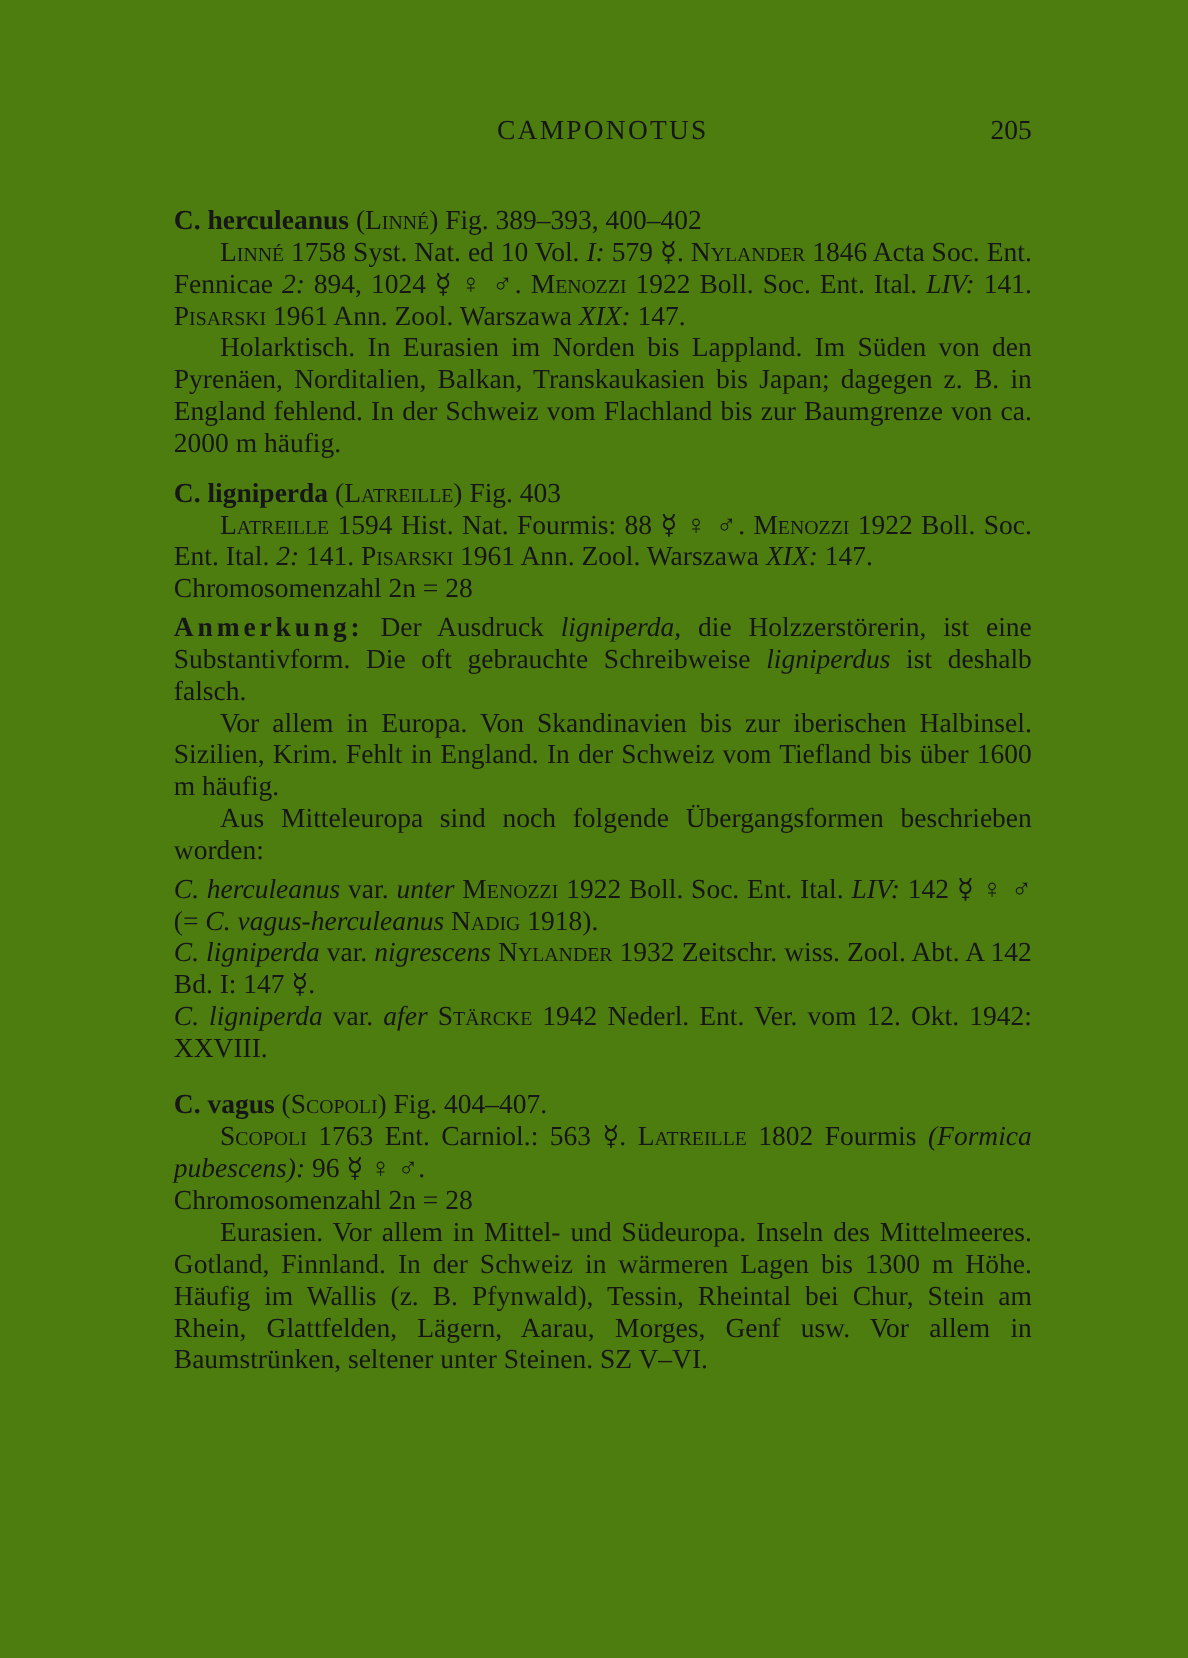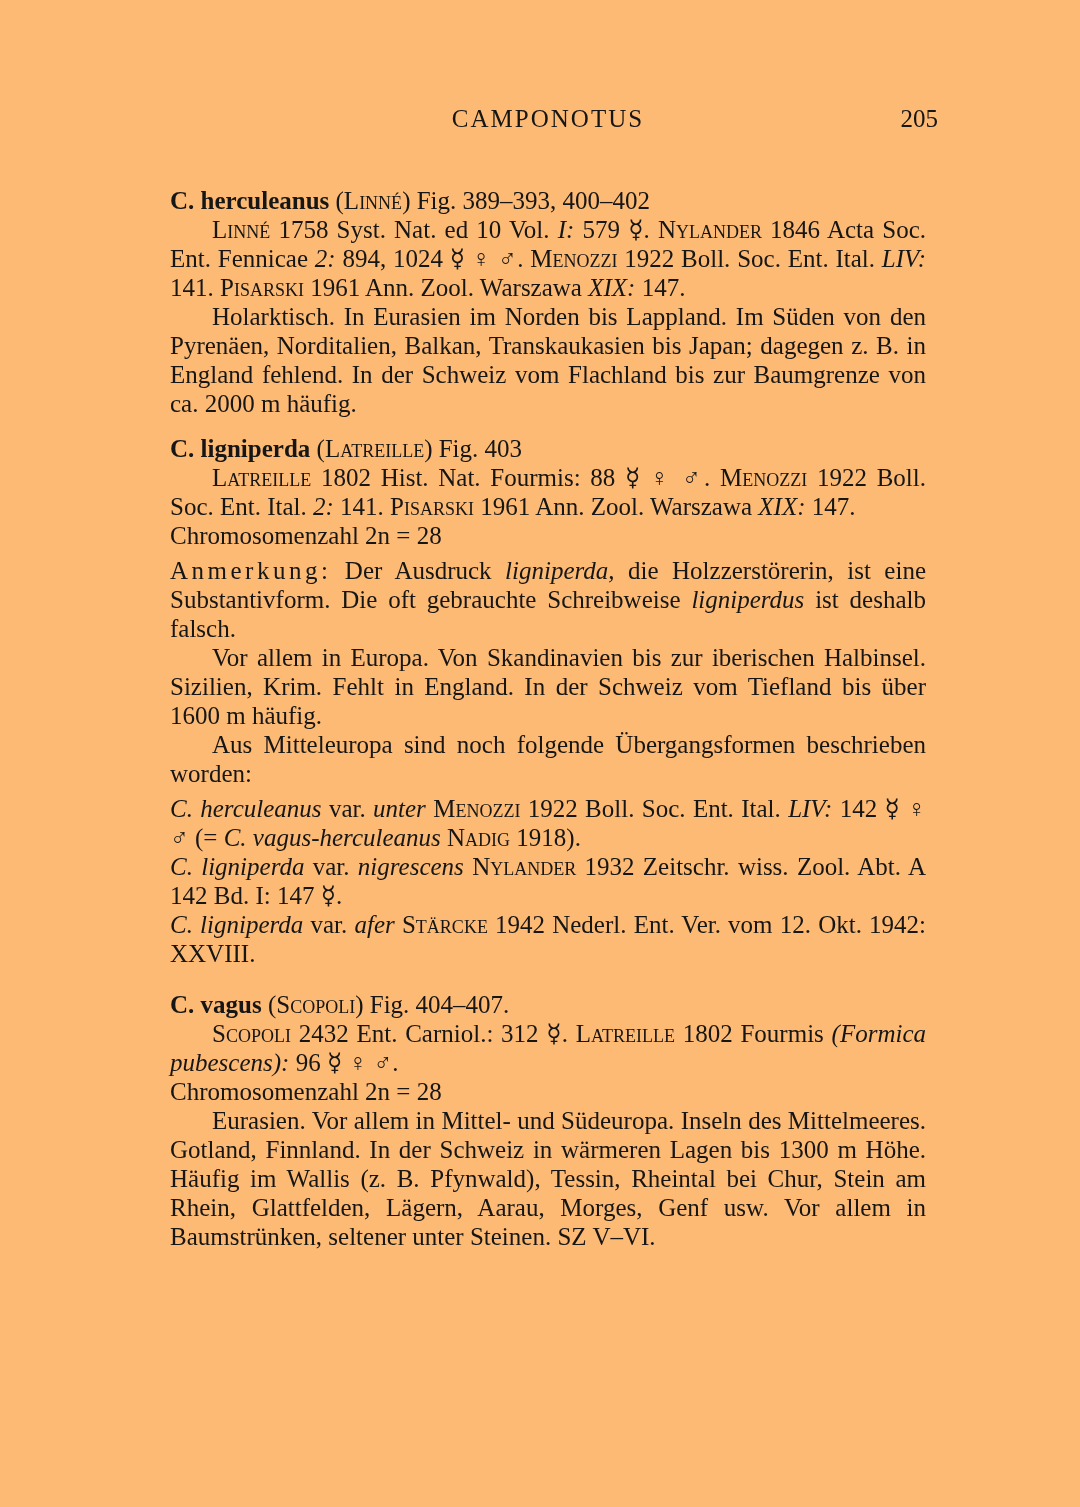--- a/index.html
+++ b/index.html
@@ -1,78 +1,78 @@
 <!DOCTYPE html>
 <html><head>
 <meta charset="utf-8">
 <style>
   * { box-sizing: border-box; }
   html, body { margin: 0; padding: 0; background: #ffffff; }
   .page {
     position: relative;
     width: 1080px;
     height: 1507px;
-    background: #fdba74;
+    background: #4d7c0f;
     color: #161616;
     font-family: "Liberation Serif", "DejaVu Serif", "DejaVu Sans", serif;
     font-size: 25px;
     line-height: 29px;
     padding: 104px 142px 40px 158px;
     overflow: hidden;
   }
   .running-head {
     display: grid;
     grid-template-columns: 1fr auto 1fr;
     align-items: baseline;
     margin-bottom: 53px;
   }
   .head-spacer { grid-column: 1; }
   .head-title { grid-column: 2; letter-spacing: 2px; }
   .head-num { grid-column: 3; text-align: right; }
-  .species { margin: 12px; }
+  .species { margin: 0; }
   .mt-sec { margin-top: 16px; }
   .mt-sec-lg { margin-top: 22px; }
   .sp-head { font-size: inherit; line-height: inherit; font-weight: normal; margin: 0; }
   .para { margin: 0; text-align: justify; }
   .indent { text-indent: 42px; }
   .mt-sm { margin-top: 6px; }
   .run-b  { font-weight: bold; }
   .run-i  { font-style: italic; }
   .run-sc { font-variant: small-caps; }
-  .run-sp { letter-spacing: 0.14em; }
+  .run-sp { letter-spacing: 0.14em; font-weight: bold; }
 </style>
 </head>
 <body>
 
 <div class="page">
 
   <div class="running-head">
     <div class="head-spacer"></div>
     <div class="head-title">CAMPONOTUS</div>
     <div class="head-num">205</div>
   </div>
 
   <section class="species">
     <h2 class="sp-head"><span class="run-b">C. herculeanus</span><span> (</span><span class="run-sc">Linné</span><span>) Fig. 389–393, 400–402</span></h2>
     <p class="para indent"><span class="run-sc">Linné</span><span> 1758 Syst. Nat. ed 10 Vol. </span><span class="run-i">I:</span><span> 579 ☿. </span><span class="run-sc">Nylander</span><span> 1846 Acta Soc. Ent. Fennicae </span><span class="run-i">2:</span><span> 894, 1024 ☿ ♀ ♂. </span><span class="run-sc">Menozzi</span><span> 1922 Boll. Soc. Ent. Ital. </span><span class="run-i">LIV:</span><span> 141. </span><span class="run-sc">Pisarski</span><span> 1961 Ann. Zool. Warszawa </span><span class="run-i">XIX:</span><span> 147.</span></p>
     <p class="para indent"><span>Holarktisch. In Eurasien im Norden bis Lappland. Im Süden von den Pyrenäen, Norditalien, Balkan, Transkaukasien bis Japan; dagegen z. B. in England fehlend. In der Schweiz vom Flachland bis zur Baumgrenze von ca. 2000 m häufig.</span></p>
   </section>
 
   <section class="species mt-sec">
     <h2 class="sp-head"><span class="run-b">C. ligniperda</span><span> (</span><span class="run-sc">Latreille</span><span>) Fig. 403</span></h2>
-    <p class="para indent"><span class="run-sc">Latreille</span><span> 1802 Hist. Nat. Fourmis: 88 ☿ ♀ ♂. </span><span class="run-sc">Menozzi</span><span> 1922 Boll. Soc. Ent. Ital. </span><span class="run-i">2:</span><span> 141. </span><span class="run-sc">Pisarski</span><span> 1961 Ann. Zool. Warszawa </span><span class="run-i">XIX:</span><span> 147.</span></p>
+    <p class="para indent"><span class="run-sc">Latreille</span><span> 1594 Hist. Nat. Fourmis: 88 ☿ ♀ ♂. </span><span class="run-sc">Menozzi</span><span> 1922 Boll. Soc. Ent. Ital. </span><span class="run-i">2:</span><span> 141. </span><span class="run-sc">Pisarski</span><span> 1961 Ann. Zool. Warszawa </span><span class="run-i">XIX:</span><span> 147.</span></p>
     <p class="para"><span>Chromosomenzahl 2n = 28</span></p>
     <p class="para mt-sm"><span class="run-sp">Anmerkung:</span><span>  Der Ausdruck </span><span class="run-i">ligniperda,</span><span> die Holzzerstörerin, ist eine Substantivform. Die oft gebrauchte Schreibweise </span><span class="run-i">ligniperdus</span><span> ist deshalb falsch.</span></p>
     <p class="para indent"><span>Vor allem in Europa. Von Skandinavien bis zur iberischen Halbinsel. Sizilien, Krim. Fehlt in England. In der Schweiz vom Tiefland bis über 1600 m häufig.</span></p>
     <p class="para indent"><span>Aus Mitteleuropa sind noch folgende Übergangsformen beschrieben worden:</span></p>
     <p class="para mt-sm"><span class="run-i">C. herculeanus</span><span> var. </span><span class="run-i">unter</span><span> </span><span class="run-sc">Menozzi</span><span> 1922 Boll. Soc. Ent. Ital. </span><span class="run-i">LIV:</span><span> 142 ☿ ♀ ♂ (= </span><span class="run-i">C. vagus-herculeanus</span><span> </span><span class="run-sc">Nadig</span><span> 1918).</span></p>
     <p class="para"><span class="run-i">C. ligniperda</span><span> var. </span><span class="run-i">nigrescens</span><span> </span><span class="run-sc">Nylander</span><span> 1932 Zeitschr. wiss. Zool. Abt. A 142 Bd. I: 147 ☿.</span></p>
     <p class="para"><span class="run-i">C. ligniperda</span><span> var. </span><span class="run-i">afer</span><span> </span><span class="run-sc">Stärcke</span><span> 1942 Nederl. Ent. Ver. vom 12. Okt. 1942: XXVIII.</span></p>
   </section>
 
   <section class="species mt-sec-lg">
     <h2 class="sp-head"><span class="run-b">C. vagus</span><span> (</span><span class="run-sc">Scopoli</span><span>) Fig. 404–407.</span></h2>
-    <p class="para indent"><span class="run-sc">Scopoli</span><span> 2432 Ent. Carniol.: 312 ☿. </span><span class="run-sc">Latreille</span><span> 1802 Fourmis </span><span class="run-i">(Formica pubescens):</span><span> 96 ☿ ♀ ♂.</span></p>
+    <p class="para indent"><span class="run-sc">Scopoli</span><span> 1763 Ent. Carniol.: 563 ☿. </span><span class="run-sc">Latreille</span><span> 1802 Fourmis </span><span class="run-i">(Formica pubescens):</span><span> 96 ☿ ♀ ♂.</span></p>
     <p class="para"><span>Chromosomenzahl 2n = 28</span></p>
     <p class="para indent"><span>Eurasien. Vor allem in Mittel- und Südeuropa. Inseln des Mittelmeeres. Gotland, Finnland. In der Schweiz in wärmeren Lagen bis 1300 m Höhe. Häufig im Wallis (z. B. Pfynwald), Tessin, Rheintal bei Chur, Stein am Rhein, Glattfelden, Lägern, Aarau, Morges, Genf usw. Vor allem in Baumstrünken, seltener unter Steinen. SZ V–VI.</span></p>
   </section>
 
 </div>
 
 </body></html>

